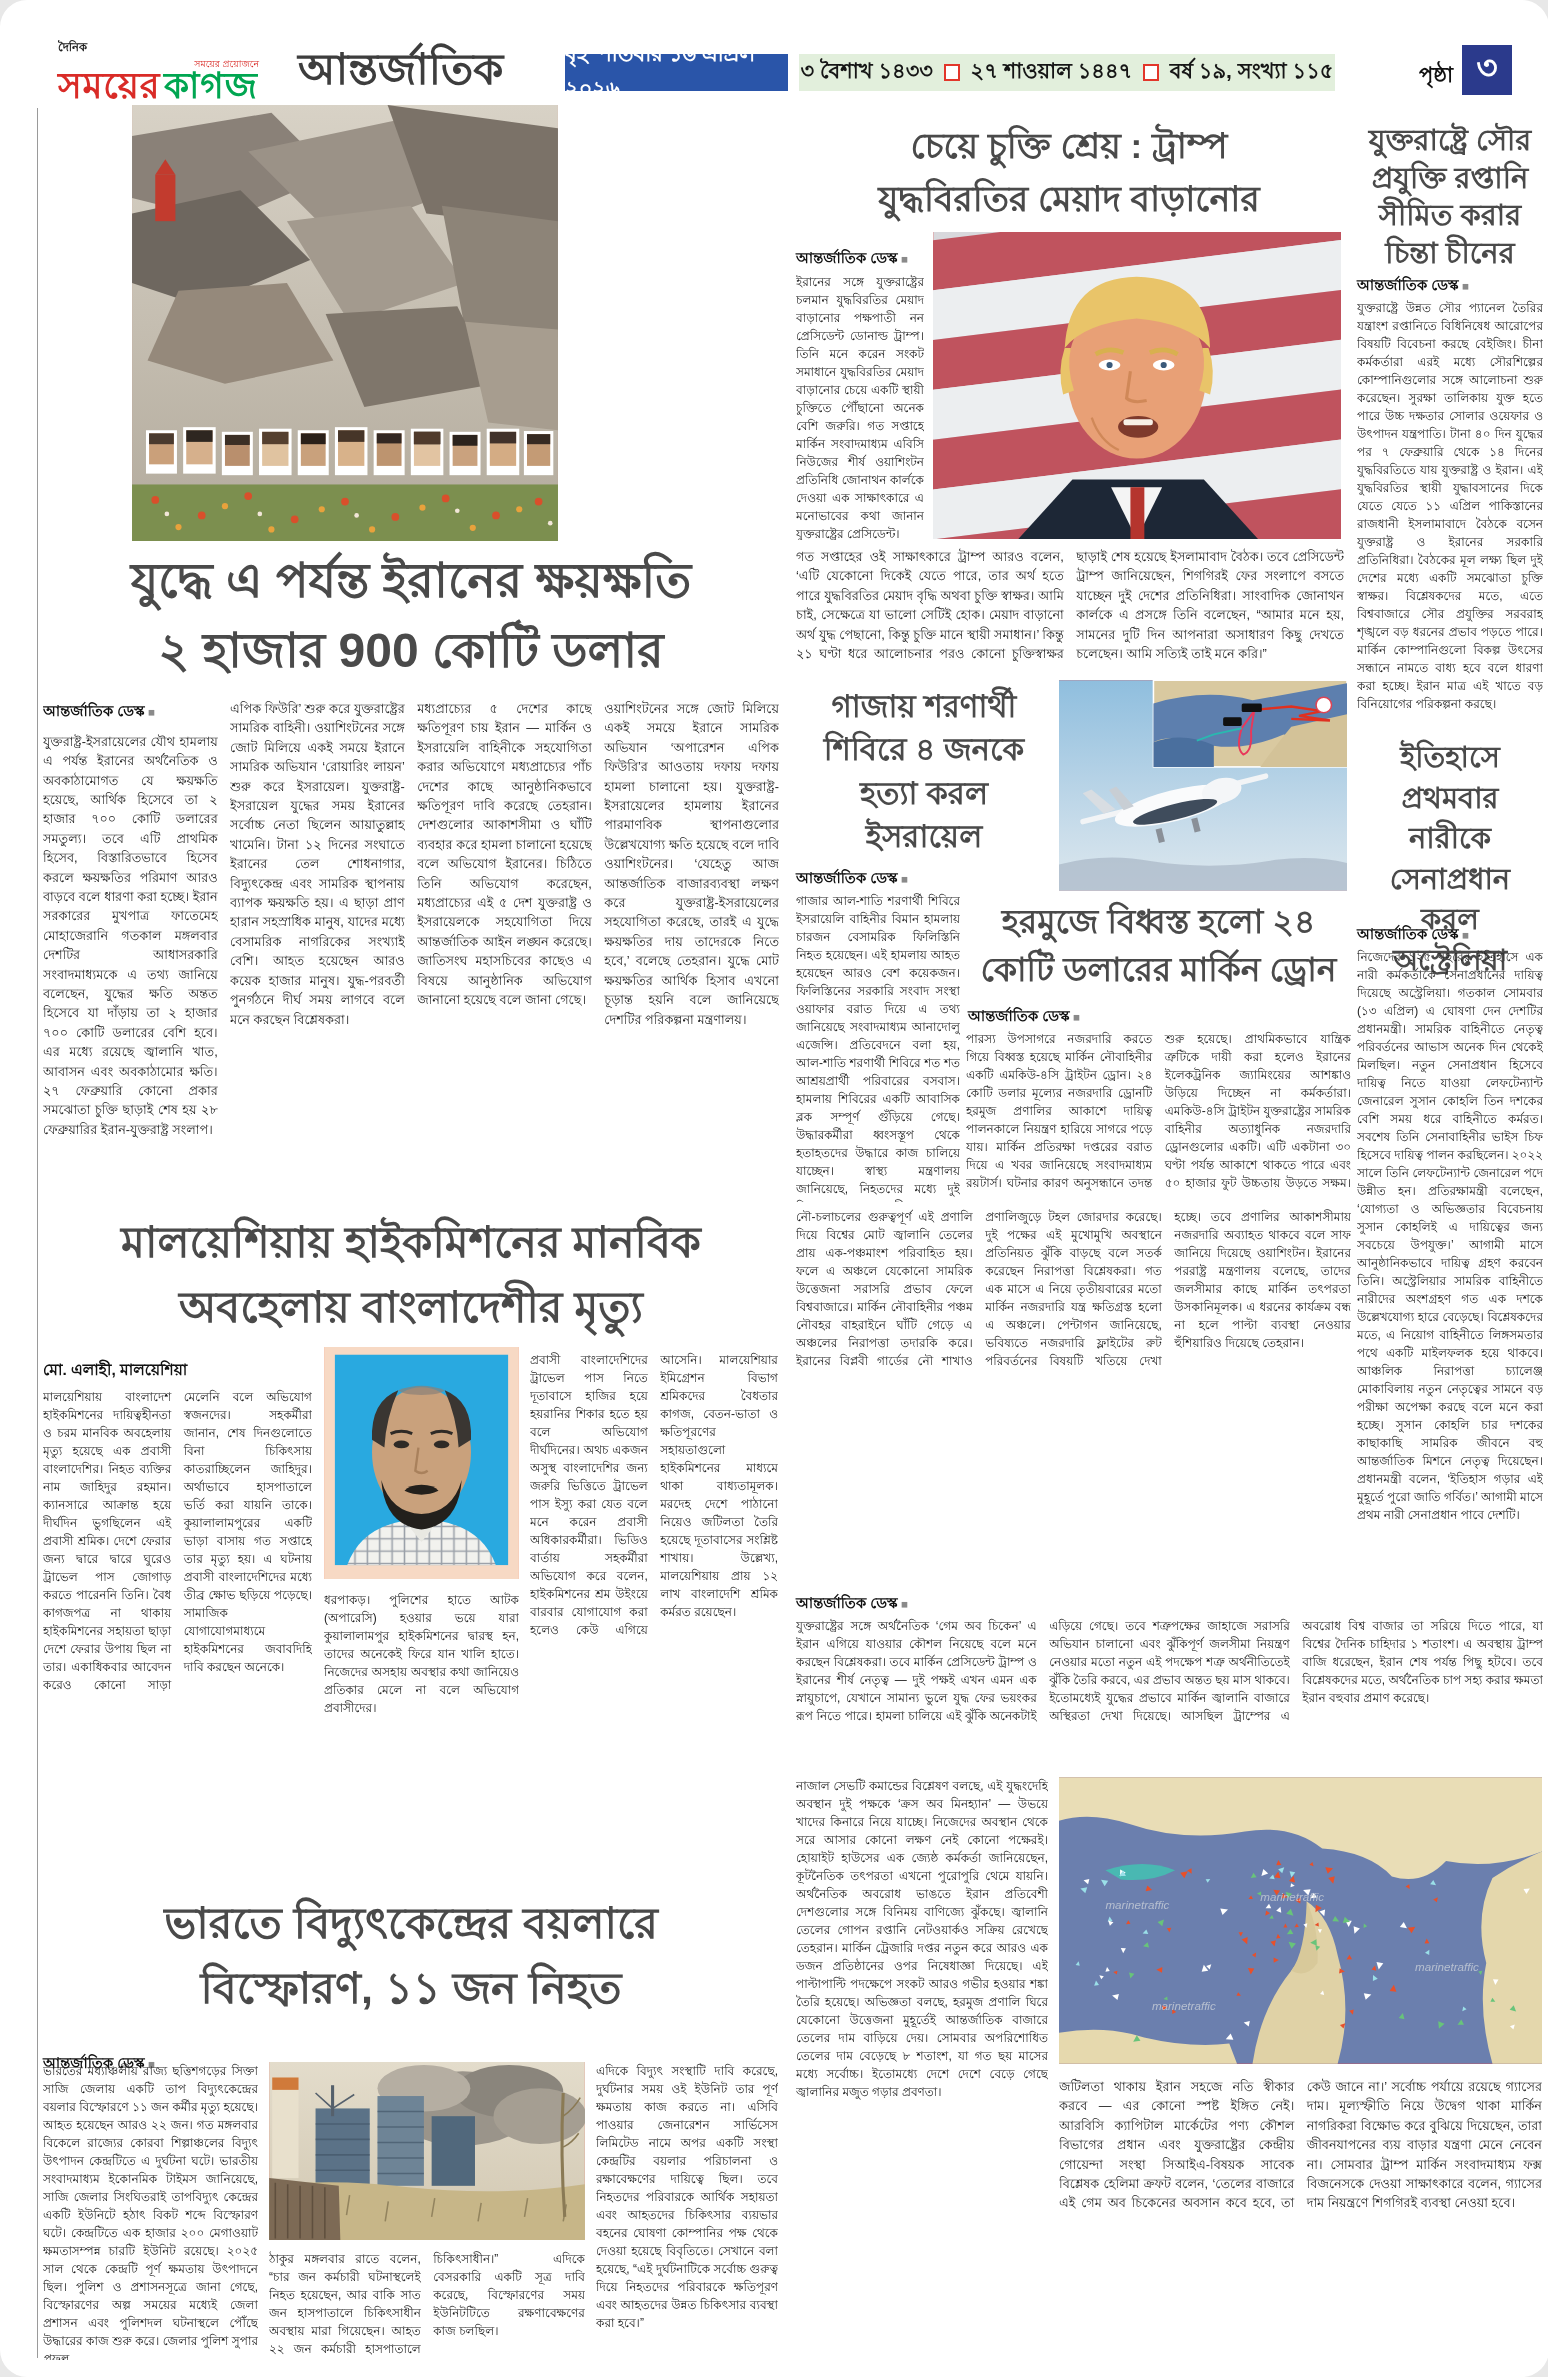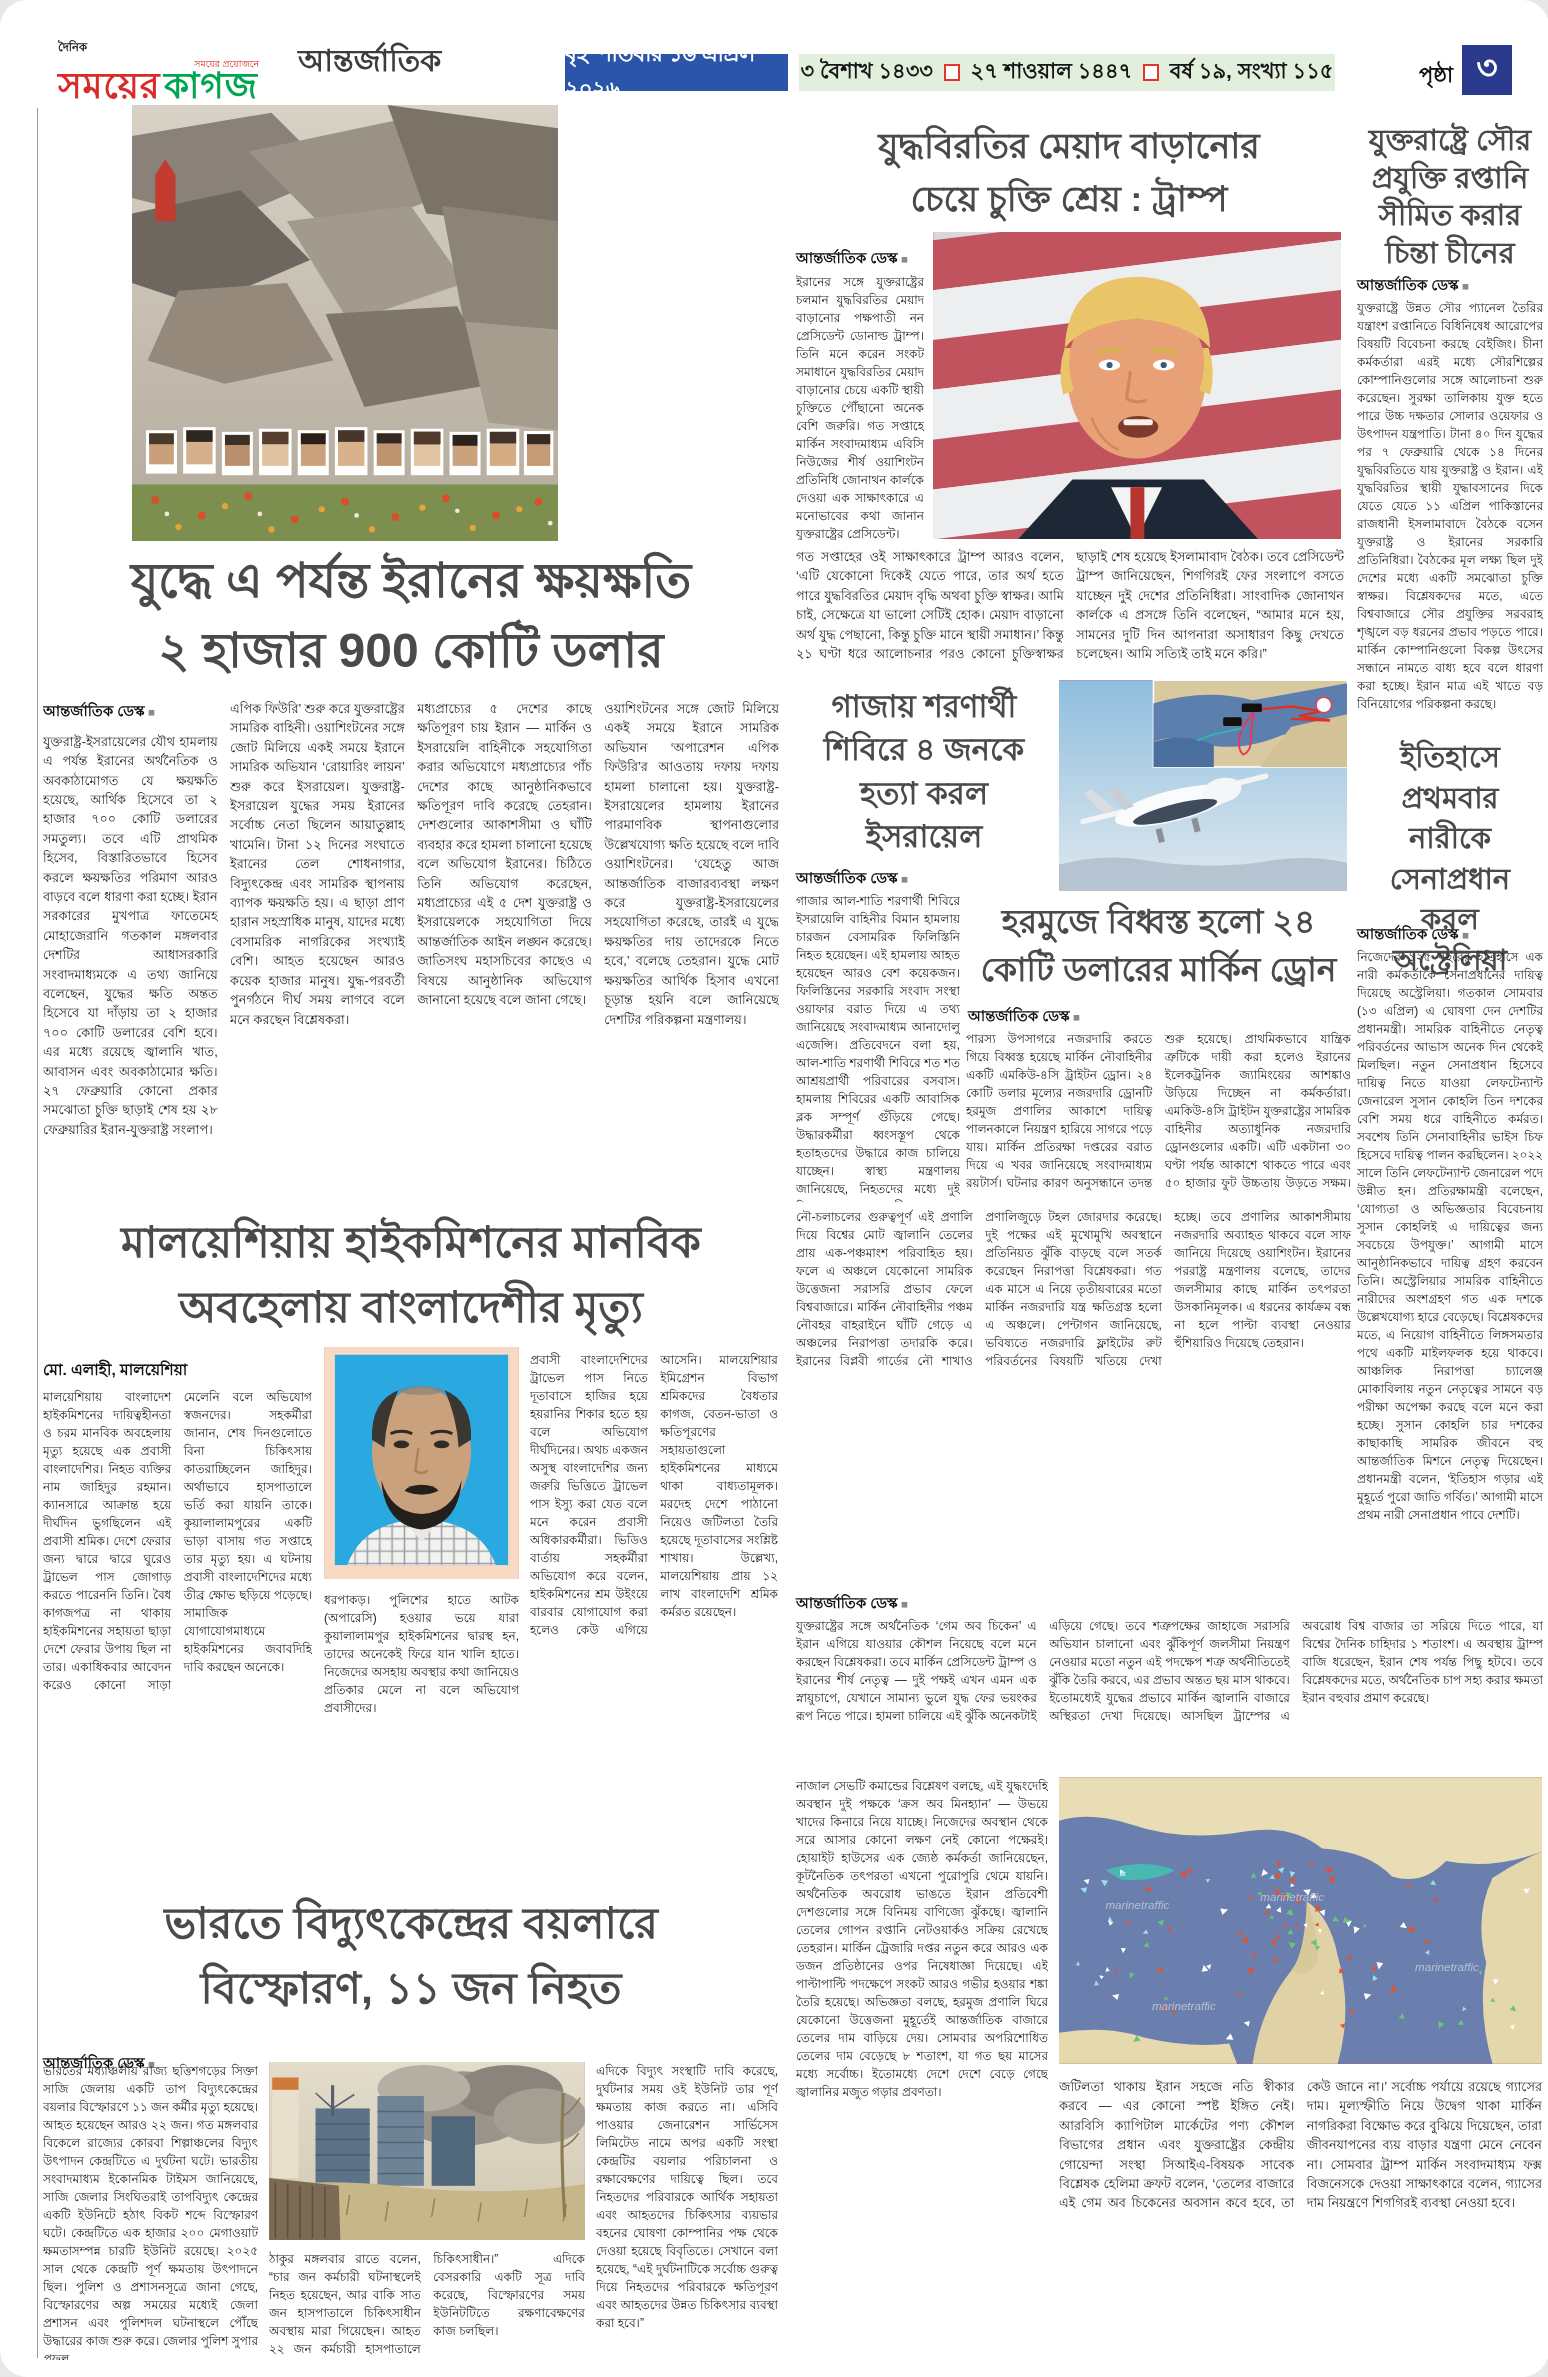--- a/index.html
+++ b/index.html
@@ -13,21 +13,21 @@
   .cols2{column-count:2;column-gap:12.4px;}
   .cols3{column-count:3;column-gap:12.4px;}
   .grid4{display:grid;grid-template-columns:1fr 1fr 1fr 1fr;gap:0 12.4px;overflow:hidden;}
   .photo{overflow:hidden;background:#ef4444;}
   .photo svg{display:block;}
   
   #logo-red{color:#d92b27;font-weight:800;font-size:36px;letter-spacing:0.8px;}
   #logo-green{color:#00a651;font-weight:800;font-size:36px;letter-spacing:0.8px;}
   #daily-label{font-size:11.6px;color:#222;font-weight:700;}
   #logo-tagline{position:absolute;top:-1.5px;right:0;font-size:9.3px;color:#d92b27;font-weight:400;}
-  #section-title{font-size:30px;font-weight:800;color:#3d3d3d;}
+  #section-title{font-size:43px;font-weight:800;color:#3d3d3d;}
   #date-box{background:#2a55a9;color:#fff;font-size:21px;font-weight:700;
             display:flex;align-items:center;justify-content:center;}
   #cal-strip{background:#e2efdc;color:#161616;font-size:21px;font-weight:600;
              display:flex;align-items:center;justify-content:center;gap:11px;}
   .red-square{display:inline-block;width:11.6px;height:13px;border:2.3px solid #e2362a;background:#fff;}
   #page-num-box{background:#2b3a8c;color:#fff;font-size:33px;font-weight:800;
                 display:flex;align-items:center;justify-content:center;}
   #page-label{font-size:21px;font-weight:700;color:#111;}
   .rule-v{background:#9a9a9a;width:0.8px;}
   .wm{fill:#c9cfd8;font-size:15px;font-style:italic;opacity:.8;}
@@ -159,22 +159,22 @@
     <div>
       <div class="byline sq" style="margin-bottom:7.7px;">আন্তর্জাতিক ডেস্ক</div>
       <div class="bodytext">যুক্তরাষ্ট্র-ইসরায়েলের যৌথ হামলায় এ পর্যন্ত ইরানের অর্থনৈতিক ও অবকাঠামোগত যে ক্ষয়ক্ষতি হয়েছে, আর্থিক হিসেবে তা ২ হাজার ৭০০ কোটি ডলারের সমতুল্য। তবে এটি প্রাথমিক হিসেব, বিস্তারিতভাবে হিসেব করলে ক্ষয়ক্ষতির পরিমাণ আরও বাড়বে বলে ধারণা করা হচ্ছে। ইরান সরকারের মুখপাত্র ফাতেমেহ মোহাজেরানি গতকাল মঙ্গলবার দেশটির আধাসরকারি সংবাদমাধ্যমকে এ তথ্য জানিয়ে বলেছেন, যুদ্ধের ক্ষতি অন্তত হিসেবে যা দাঁড়ায় তা ২ হাজার ৭০০ কোটি ডলারের বেশি হবে। এর মধ্যে রয়েছে জ্বালানি খাত, আবাসন এবং অবকাঠামোর ক্ষতি। ২৭ ফেব্রুয়ারি কোনো প্রকার সমঝোতা চুক্তি ছাড়াই শেষ হয় ২৮ ফেব্রুয়ারির ইরান-যুক্তরাষ্ট্র সংলাপ।</div>
     </div>
     <div class="bodytext">এপিক ফিউরি’ শুরু করে যুক্তরাষ্ট্রের সামরিক বাহিনী। ওয়াশিংটনের সঙ্গে জোট মিলিয়ে একই সময়ে ইরানে সামরিক অভিযান ‘রোয়ারিং লায়ন’ শুরু করে ইসরায়েল। যুক্তরাষ্ট্র-ইসরায়েল যুদ্ধের সময় ইরানের সর্বোচ্চ নেতা ছিলেন আয়াতুল্লাহ খামেনি। টানা ১২ দিনের সংঘাতে ইরানের তেল শোধনাগার, বিদ্যুৎকেন্দ্র এবং সামরিক স্থাপনায় ব্যাপক ক্ষয়ক্ষতি হয়। এ ছাড়া প্রাণ হারান সহস্রাধিক মানুষ, যাদের মধ্যে বেসামরিক নাগরিকের সংখ্যাই বেশি। আহত হয়েছেন আরও কয়েক হাজার মানুষ। যুদ্ধ-পরবর্তী পুনর্গঠনে দীর্ঘ সময় লাগবে বলে মনে করছেন বিশ্লেষকরা।</div>
     <div class="bodytext">মধ্যপ্রাচ্যের ৫ দেশের কাছে ক্ষতিপূরণ চায় ইরান — মার্কিন ও ইসরায়েলি বাহিনীকে সহযোগিতা করার অভিযোগে মধ্যপ্রাচ্যের পাঁচ দেশের কাছে আনুষ্ঠানিকভাবে ক্ষতিপূরণ দাবি করেছে তেহরান। দেশগুলোর আকাশসীমা ও ঘাঁটি ব্যবহার করে হামলা চালানো হয়েছে বলে অভিযোগ ইরানের। চিঠিতে তিনি অভিযোগ করেছেন, মধ্যপ্রাচ্যের এই ৫ দেশ যুক্তরাষ্ট্র ও ইসরায়েলকে সহযোগিতা দিয়ে আন্তর্জাতিক আইন লঙ্ঘন করেছে। জাতিসংঘ মহাসচিবের কাছেও এ বিষয়ে আনুষ্ঠানিক অভিযোগ জানানো হয়েছে বলে জানা গেছে।</div>
     <div class="bodytext">ওয়াশিংটনের সঙ্গে জোট মিলিয়ে একই সময়ে ইরানে সামরিক অভিযান ‘অপারেশন এপিক ফিউরি’র আওতায় দফায় দফায় হামলা চালানো হয়। যুক্তরাষ্ট্র-ইসরায়েলের হামলায় ইরানের পারমাণবিক স্থাপনাগুলোর উল্লেখযোগ্য ক্ষতি হয়েছে বলে দাবি ওয়াশিংটনের। ‘যেহেতু আজ আন্তর্জাতিক বাজারব্যবস্থা লক্ষণ করে যুক্তরাষ্ট্র-ইসরায়েলের সহযোগিতা করেছে, তারই এ যুদ্ধে ক্ষয়ক্ষতির দায় তাদেরকে নিতে হবে,’ বলেছে তেহরান। যুদ্ধে মোট ক্ষয়ক্ষতির আর্থিক হিসাব এখনো চূড়ান্ত হয়নি বলে জানিয়েছে দেশটির পরিকল্পনা মন্ত্রণালয়।</div>
   </div>
 
   <div class="abs headline" style="left:794px;top:120px;width:550px;height:116px;font-size:35px;line-height:1.5;">
+    <div>চেয়ে চুক্তি শ্রেয় : ট্রাম্প</div>
     <div>যুদ্ধবিরতির মেয়াদ বাড়ানোর</div>
-    <div>চেয়ে চুক্তি শ্রেয় : ট্রাম্প</div>
   </div>
   <div class="abs byline sq" style="left:796px;top:246px;">আন্তর্জাতিক ডেস্ক</div>
   <div class="abs photo" style="left:933px;top:232px;width:408px;height:307px;">
     <svg width="408" height="307" viewBox="0 0 527 397">
       <rect width="527" height="397" fill="#d8d8dc"></rect>
       <g transform="rotate(-7 263 198)">
         <rect x="-40" y="-20" width="620" height="64" fill="#c0535e"></rect>
         <rect x="-40" y="44" width="620" height="64" fill="#eceef0"></rect>
         <rect x="-40" y="108" width="620" height="64" fill="#c0535e"></rect>
         <rect x="-40" y="172" width="620" height="64" fill="#eceef0"></rect>

